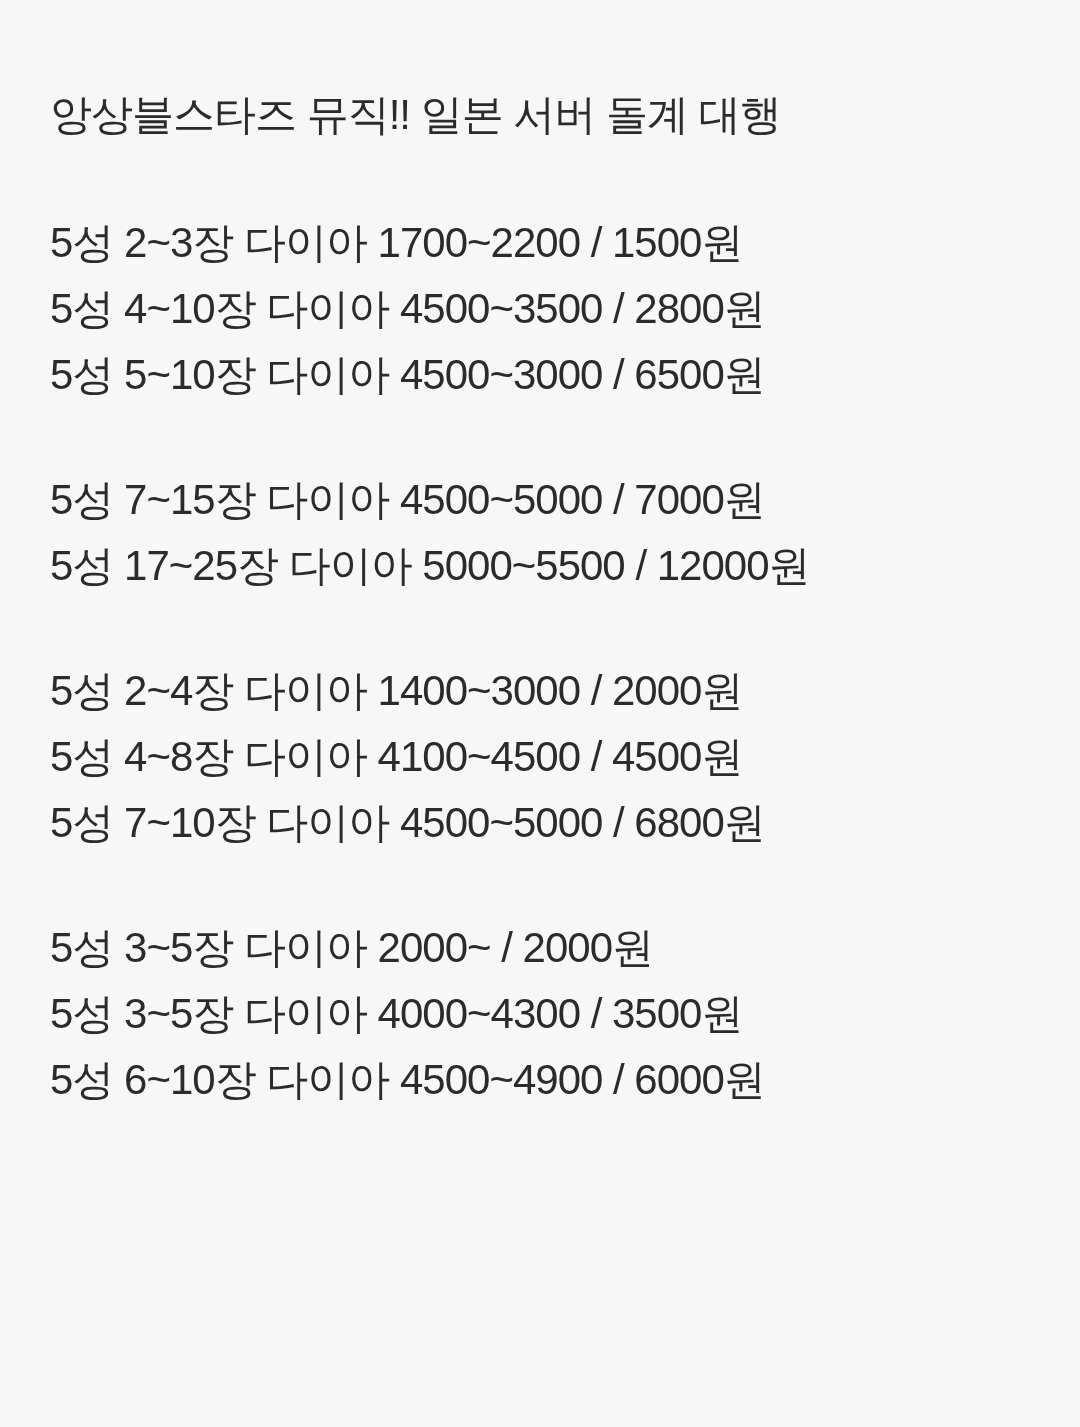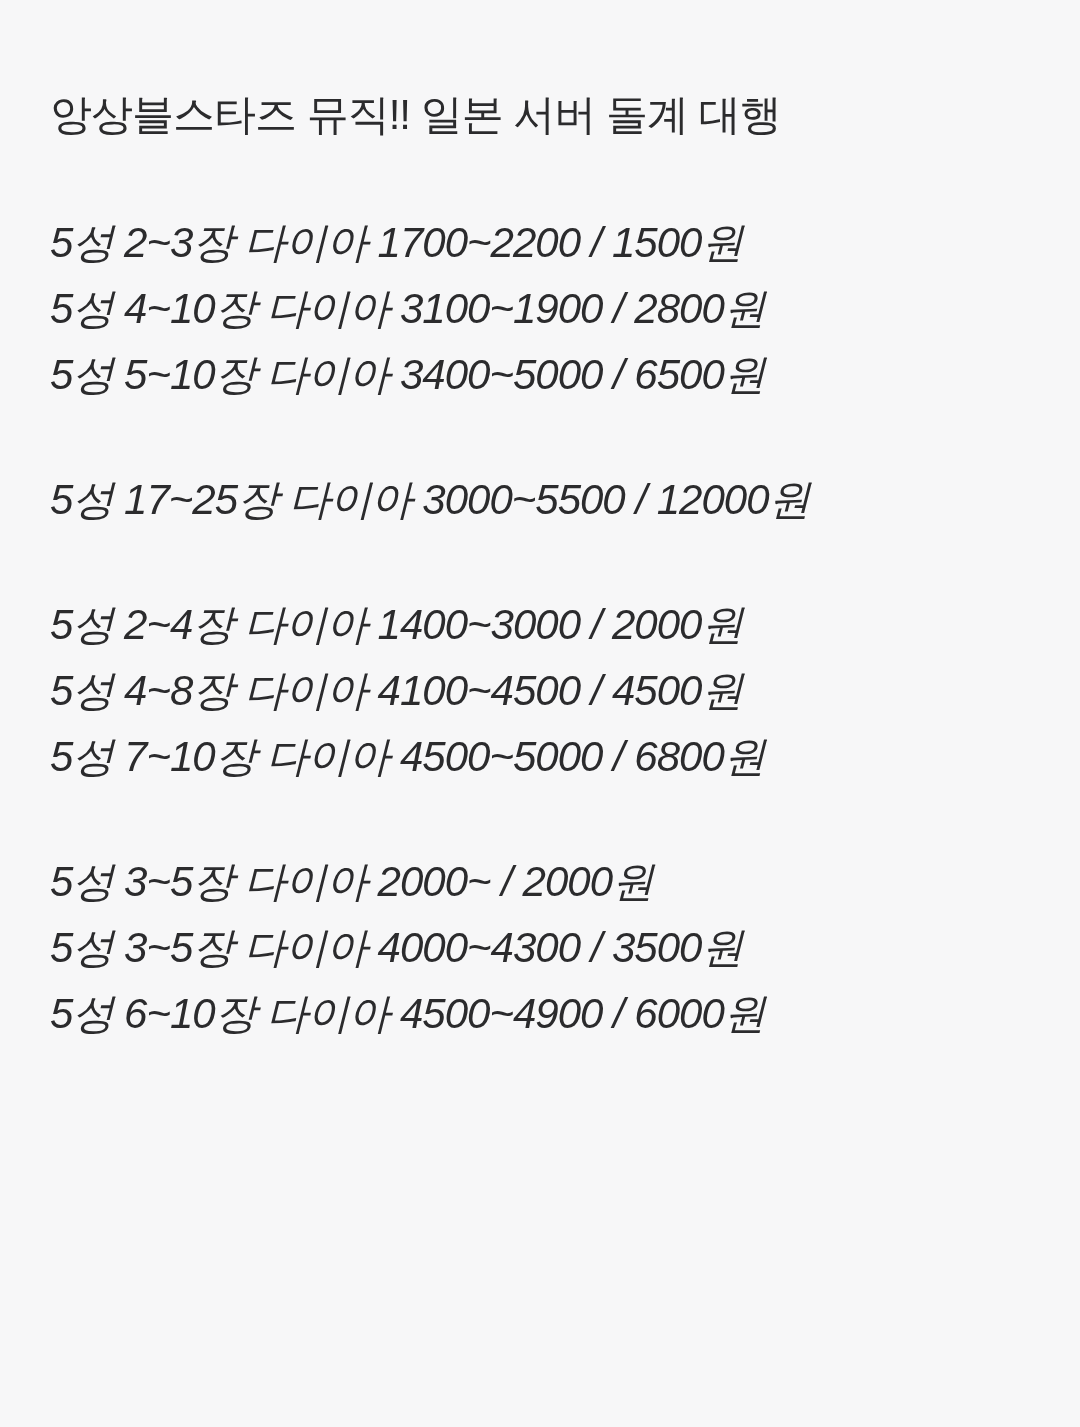--- a/index.html
+++ b/index.html
@@ -25,40 +25,40 @@
     line-height: 66px;
     letter-spacing: -1px;
     white-space: pre;
     font-weight: 400;
   }
   .header-block {
     margin-bottom: 62px;
   }
   .price-group {
     margin-bottom: 59px;
-    font-style: italic;
   }
 </style>
 </head>
 <body>
 
 <div class="page">
 
   <div class="header-block">
     <div class="text-line">앙상블스타즈 뮤직!! 일본 서버 돌계 대행</div>
   </div>
 
   <div class="price-group">
     <div class="text-line">5성 2~3장 다이아 1700~2200 / 1500원</div>
-    <div class="text-line">5성 4~10장 다이아 3100~1900 / 2800원</div>
-    <div class="text-line">5성 5~10장 다이아 3400~5000 / 6500원</div>
+    <div class="text-line">5성 4~10장 다이아 4500~3500 / 2800원</div>
+    <div class="text-line">5성 5~10장 다이아 4500~3000 / 6500원</div>
   </div>
 
   <div class="price-group">
-    <div class="text-line">5성 17~25장 다이아 3000~5500 / 12000원</div>
+    <div class="text-line">5성 7~15장 다이아 4500~5000 / 7000원</div>
+    <div class="text-line">5성 17~25장 다이아 5000~5500 / 12000원</div>
   </div>
 
   <div class="price-group">
     <div class="text-line">5성 2~4장 다이아 1400~3000 / 2000원</div>
     <div class="text-line">5성 4~8장 다이아 4100~4500 / 4500원</div>
     <div class="text-line">5성 7~10장 다이아 4500~5000 / 6800원</div>
   </div>
 
   <div class="price-group">
     <div class="text-line">5성 3~5장 다이아 2000~ / 2000원</div>

